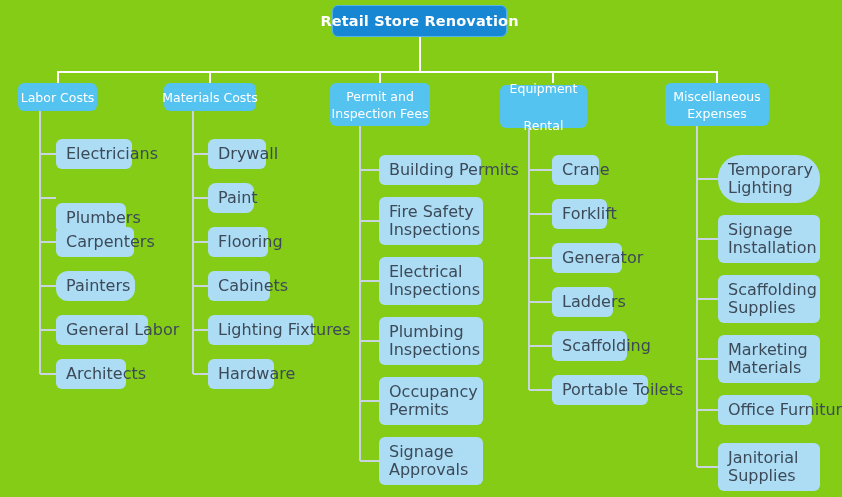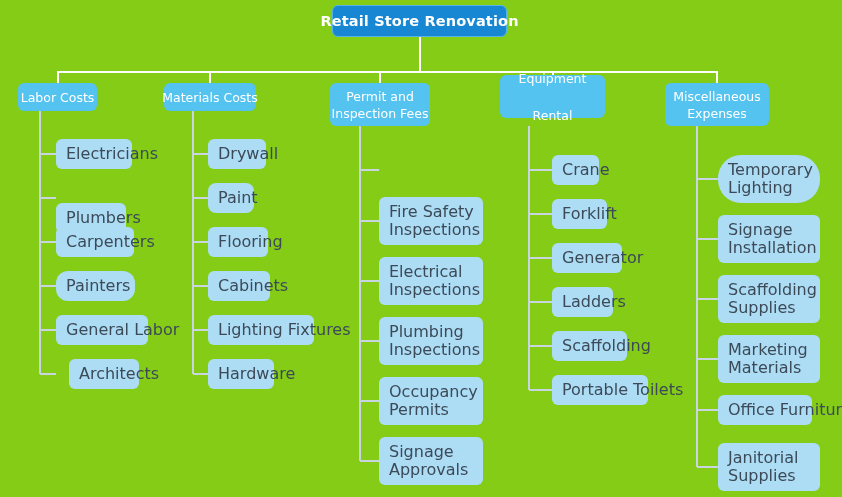--- a/index.html
+++ b/index.html
@@ -102,21 +102,21 @@
     </div>
     <div class="conn h" style="left: 40px; top: 285.2px; width: 16px;"></div>
     <div class="node leaf" style="left: 56px; top: 271px; width: 79px; height: 30px; border-radius: 12px;">
       <span class="line">Painters</span>
     </div>
     <div class="conn h" style="left: 40px; top: 329.2px; width: 16px;"></div>
     <div class="node leaf" style="left: 56px; top: 315px; width: 92px; height: 30px;">
       <span class="line">General Labor</span>
     </div>
     <div class="conn h" style="left: 40px; top: 373.2px; width: 16px;"></div>
-    <div class="node leaf" style="left: 56px; top: 359px; width: 70px; height: 30px; margin-left: 13px;">
+    <div class="node leaf" style="left: 56px; top: 359px; width: 70px; height: 30px;">
       <span class="line">Architects</span>
     </div>
     <div class="conn root-drop" style="left: 209px; top: 71px; height: 12px;"></div>
     <div class="node cat" style="left: 164px; top: 83px; width: 92px; height: 28px;">
       <span class="line">Materials Costs</span>
     </div>
     <div class="conn v" style="left: 192.2px; top: 111px; height: 263px;"></div>
     <div class="conn h" style="left: 193px; top: 153.2px; width: 15px;"></div>
     <div class="node leaf" style="left: 208px; top: 139px; width: 58px; height: 30px;">
       <span class="line">Drywall</span>
@@ -141,20 +141,23 @@
     <div class="node leaf" style="left: 208px; top: 359px; width: 66px; height: 30px;">
       <span class="line">Hardware</span>
     </div>
     <div class="conn root-drop" style="left: 379px; top: 71px; height: 12px;"></div>
     <div class="node cat" style="left: 330px; top: 83px; width: 100px; height: 43px;">
       <span class="line">Permit and</span>
       <span class="line">Inspection Fees</span>
     </div>
     <div class="conn v" style="left: 359.2px; top: 126px; height: 335px;"></div>
     <div class="conn h" style="left: 360px; top: 169.2px; width: 19px;"></div>
+    <div class="node leaf" style="left: 379px; top: 155px; width: 102px; height: 30px;">
+      <span class="line">Building Permits</span>
+    </div>
     <div class="conn h" style="left: 360px; top: 220.2px; width: 19px;"></div>
     <div class="node leaf" style="left: 379px; top: 197px; width: 104px; height: 48px;">
       <span class="line">Fire Safety</span>
       <span class="line">Inspections</span>
     </div>
     <div class="conn h" style="left: 360px; top: 280.2px; width: 19px;"></div>
     <div class="node leaf" style="left: 379px; top: 257px; width: 104px; height: 48px;">
       <span class="line">Electrical</span>
       <span class="line">Inspections</span>
     </div>
@@ -167,21 +170,21 @@
     <div class="node leaf" style="left: 379px; top: 377px; width: 104px; height: 48px;">
       <span class="line">Occupancy</span>
       <span class="line">Permits</span>
     </div>
     <div class="conn h" style="left: 360px; top: 460.2px; width: 19px;"></div>
     <div class="node leaf" style="left: 379px; top: 437px; width: 104px; height: 48px;">
       <span class="line">Signage</span>
       <span class="line">Approvals</span>
     </div>
     <div class="conn root-drop" style="left: 551.5px; top: 71px; height: 12px;"></div>
-    <div class="node cat" style="left: 500px; top: 75px; width: 105px; height: 43px; gap: 20px;">
+    <div class="node cat" style="left: 500px; top: 85px; width: 87px; height: 43px; gap: 20px;">
       <span class="line">Equipment</span>
       <span class="line">Rental</span>
     </div>
     <div class="conn v" style="left: 528.2px; top: 126px; height: 264px;"></div>
     <div class="conn h" style="left: 529px; top: 169.2px; width: 23px;"></div>
     <div class="node leaf" style="left: 552px; top: 155px; width: 47px; height: 30px;">
       <span class="line">Crane</span>
     </div>
     <div class="conn h" style="left: 529px; top: 213.2px; width: 23px;"></div>
     <div class="node leaf" style="left: 552px; top: 199px; width: 55px; height: 30px;">

